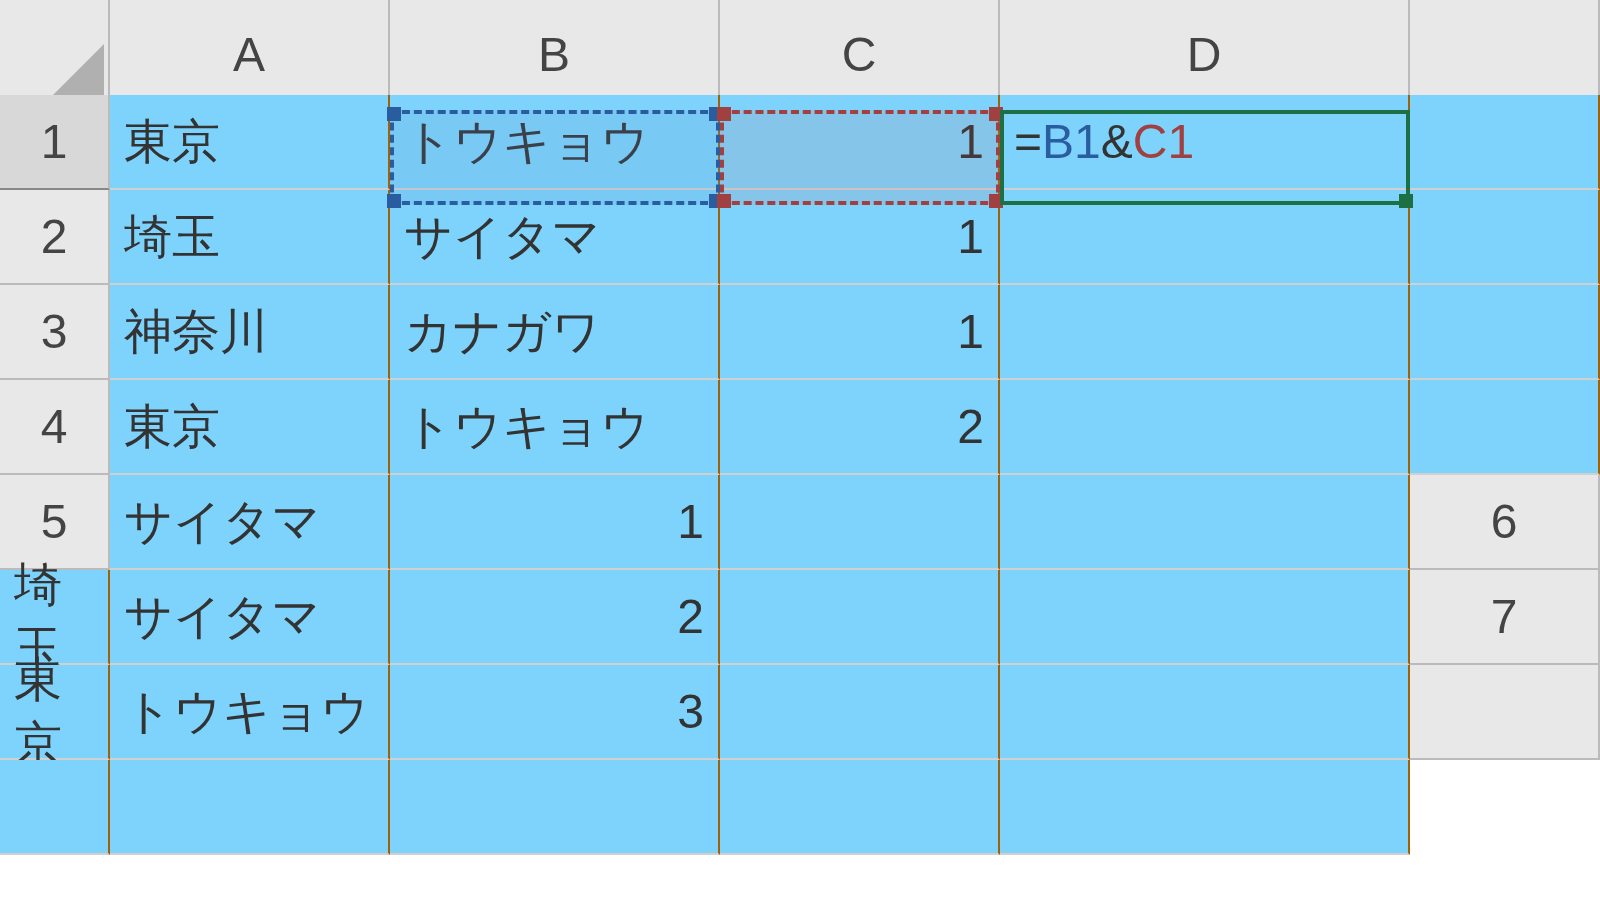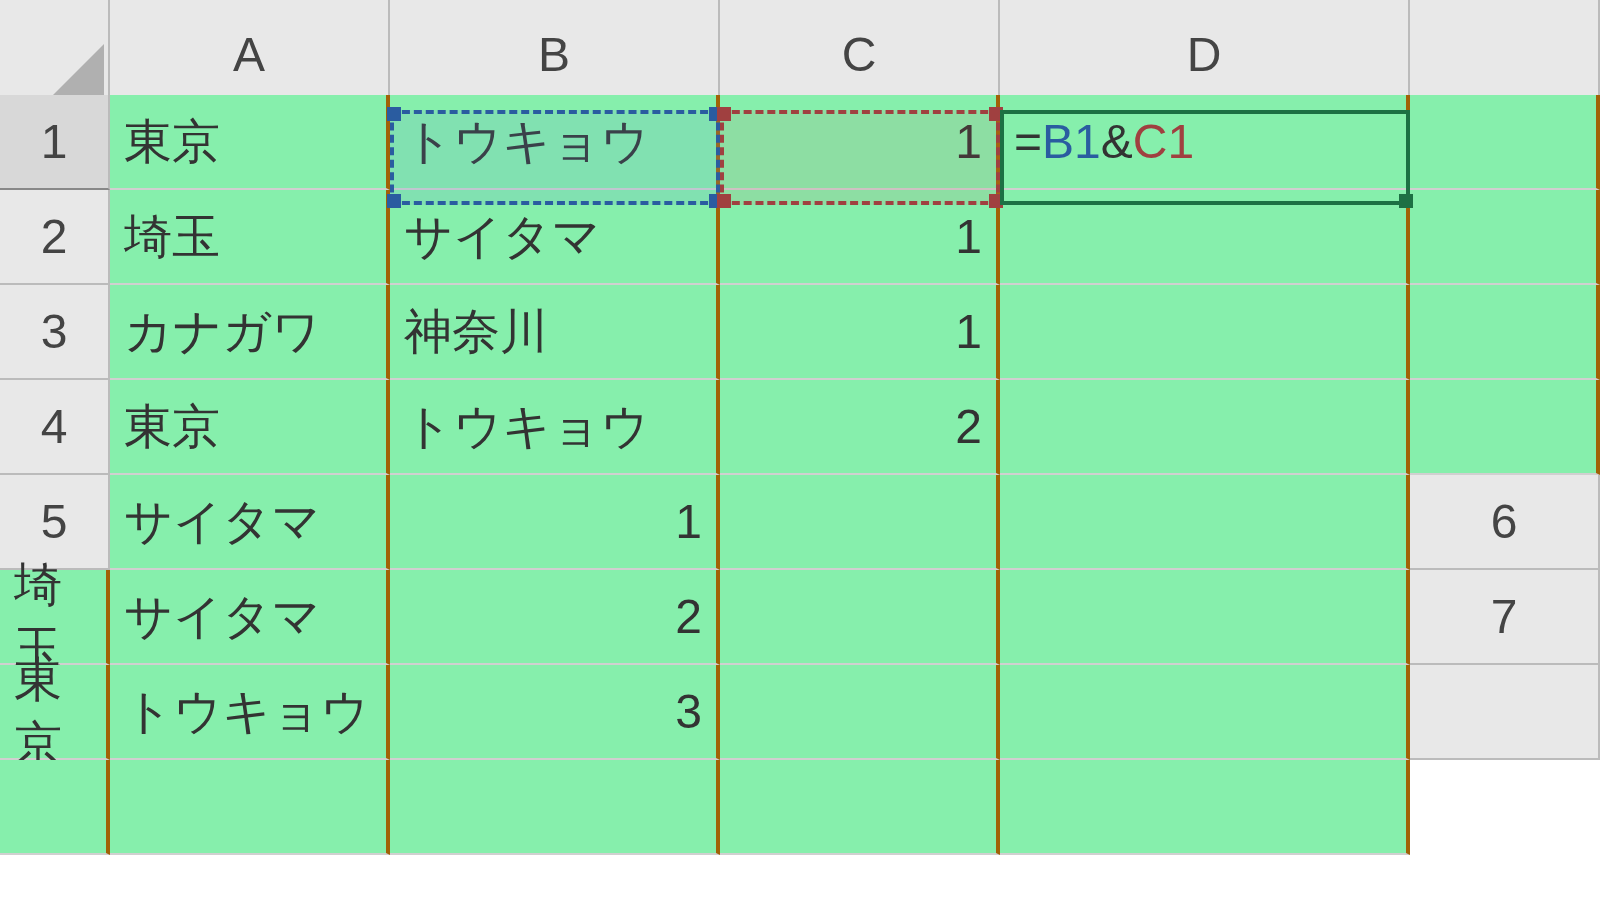--- a/index.html
+++ b/index.html
@@ -16,28 +16,28 @@
       display: grid;
       grid-template-columns: 110px 280px 330px 280px 410px 190px;
       grid-auto-rows: 95px;
       width: 1600px;
       position: relative;
     }
     .spreadsheet > div.row1 {
       height: 110px;
     }
     .cell {
-      border-right: 4px solid #a16207;
+      border-right: 2px solid #a16207;
       border-bottom: 2px solid #d0d0d0;
       display: flex;
       align-items: center;
       padding: 0 14px;
       font-size: 48px;
       color: #333;
-      background: #86efac;
+      background: #7dd3fc;
       position: relative;
     }
     .header-cell {
       background: #e8e8e8;
       justify-content: center;
       color: #444;
       border-right: 2px solid #bbb;
       border-bottom: 2px solid #bbb;
     }
     .row-header {
@@ -181,22 +181,22 @@
   <div class="cell"></div>
 
   <div class="cell row-header">2</div>
   <div class="cell">埼玉</div>
   <div class="cell">サイタマ</div>
   <div class="cell num-cell">1</div>
   <div class="cell"></div>
   <div class="cell"></div>
 
   <div class="cell row-header">3</div>
+  <div class="cell">神奈川</div>
   <div class="cell">カナガワ</div>
-  <div class="cell">神奈川</div>
   <div class="cell num-cell">1</div>
   <div class="cell"></div>
   <div class="cell"></div>
 
   <div class="cell row-header">4</div>
   <div class="cell">東京</div>
   <div class="cell">トウキョウ</div>
   <div class="cell num-cell">2</div>
   <div class="cell"></div>
   <div class="cell"></div>

